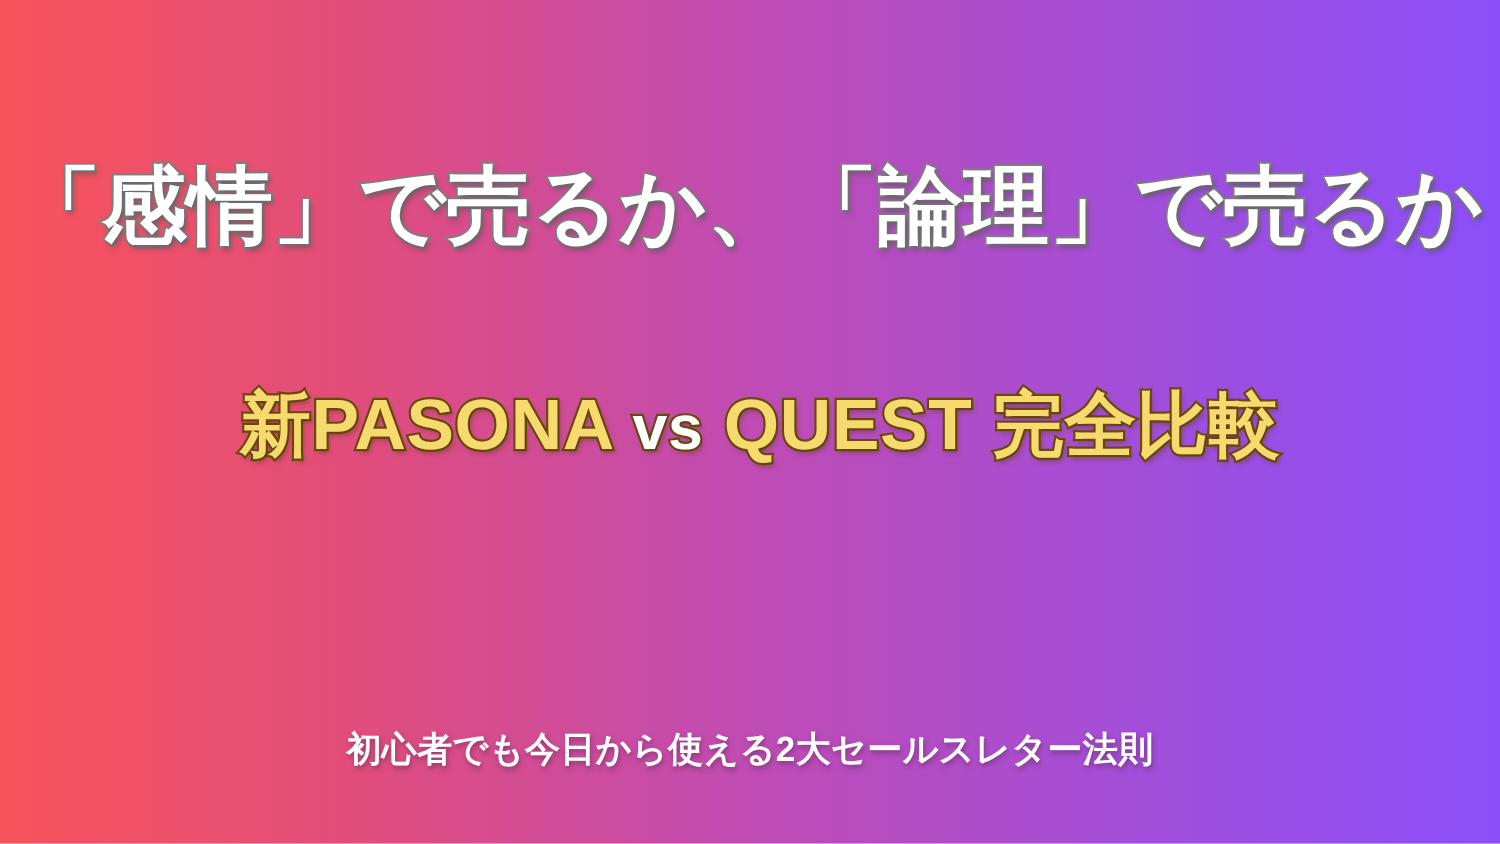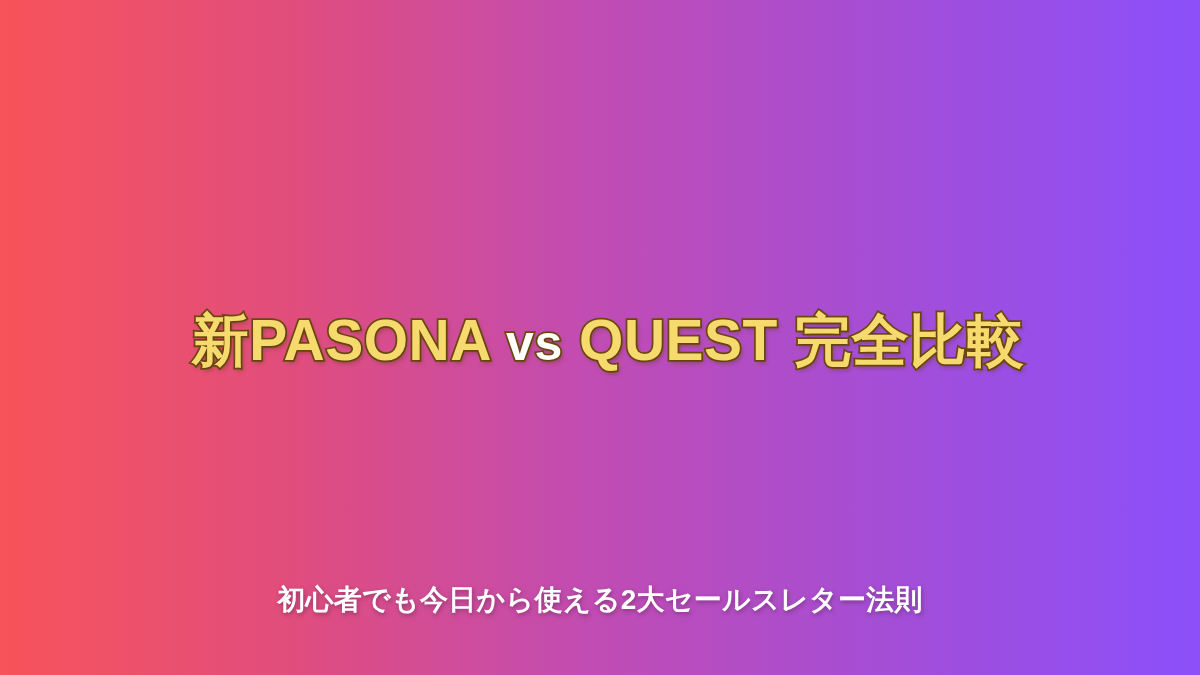--- a/index.html
+++ b/index.html
@@ -103,20 +103,23 @@
     letter-spacing: 0.3px;
     white-space: nowrap;
     text-shadow: 1px 2px 4px rgba(90, 40, 80, 0.55);
   }
 </style>
 </head>
 <body>
 
 <div class="slide">
 
+  <div class="headline-block">
+    <h1 class="headline">「感情」で売るか、「論理」で売るか</h1>
+  </div>
 
   <div class="subhead-block">
     <h2 class="subhead"><span>新PASONA</span><span class="vs-space"> </span><span class="vs">vs</span><span class="vs-space"> </span><span>QUEST 完全比較</span></h2>
   </div>
 
   <div class="caption-block">
     <p class="caption">初心者でも今日から使える2大セールスレター法則</p>
   </div>
 
 </div>

